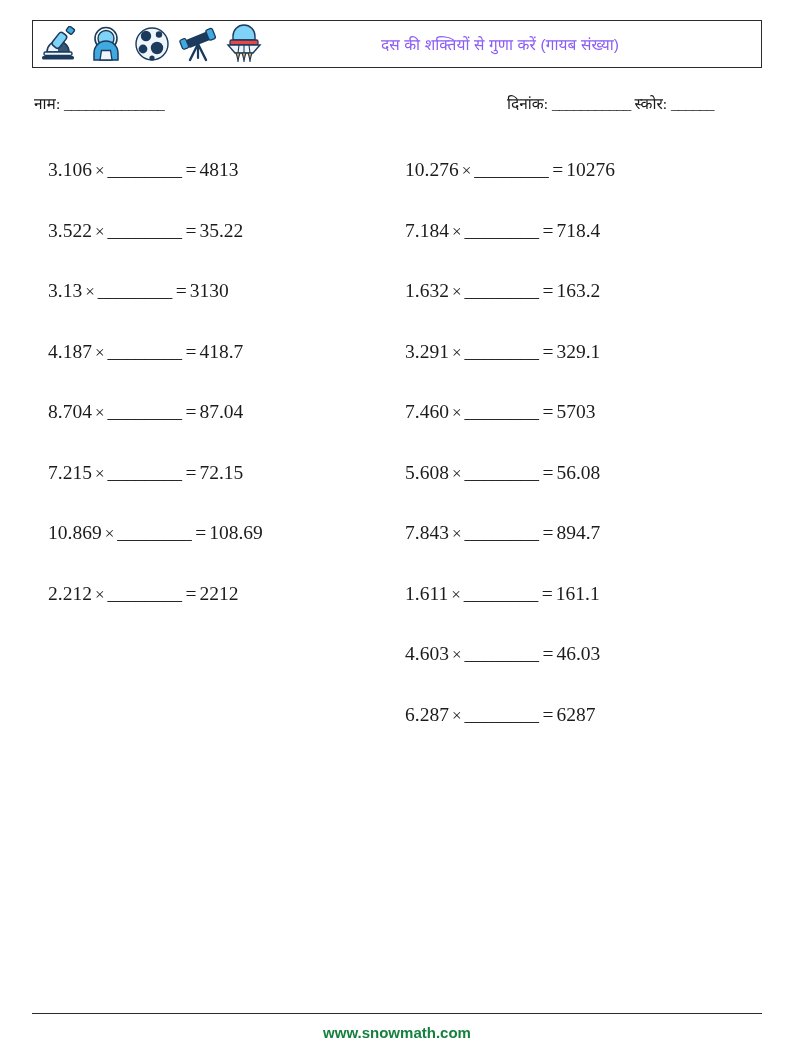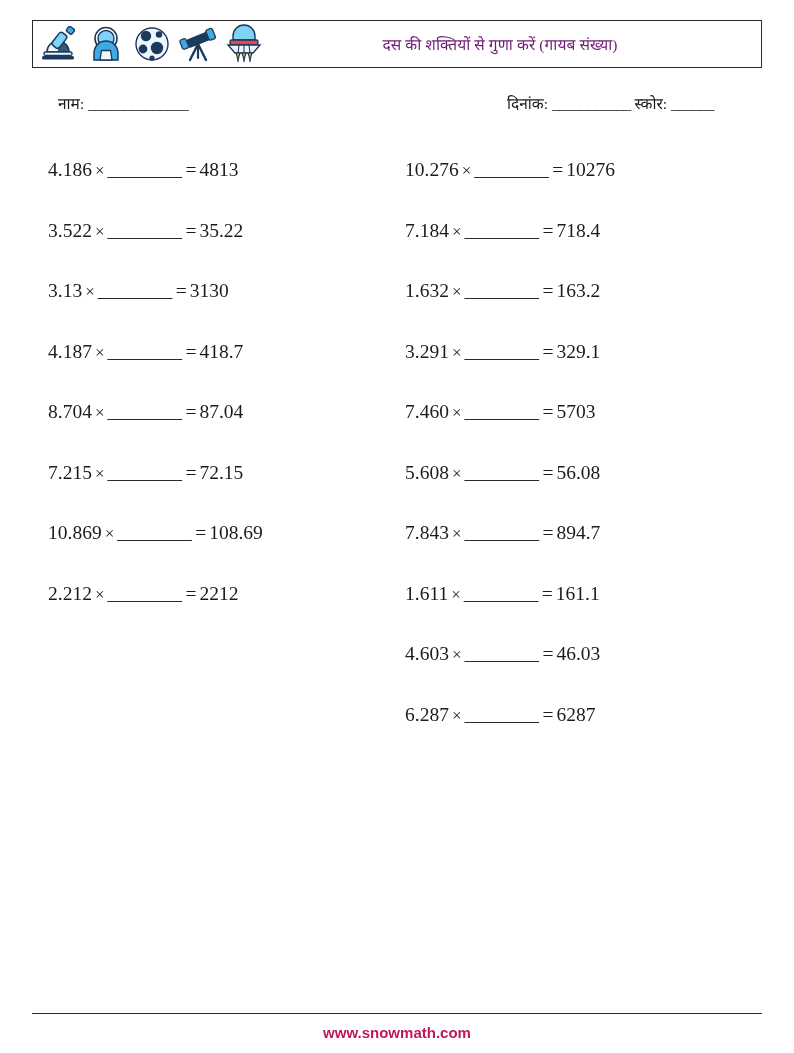--- a/index.html
+++ b/index.html
@@ -50,41 +50,40 @@
     align-items: center;
     justify-content: center;
   }
   .icon-cell svg { display: block; }
 
   .header-title {
     flex: 1 1 auto;
     text-align: center;
     padding-right: 28px;
     font-size: 15.5px;
-    font-family: Liberation Serif, serif;
-    color: #701a75;
+    font-family: Liberation Sans, sans-serif;
+    color: #8b5cf6;
     white-space: nowrap;
     letter-spacing: 0.1px;
   }
 
   
   .info-row {
     position: absolute;
     left: 34px;
     top: 92px;
     width: 730px;
     height: 26px;
     font-size: 15.5px;
   }
   .info-name {
     position: absolute;
     left: 0;
     top: 0;
     white-space: nowrap;
-    margin-left: 24px;
   }
   .info-right {
     position: absolute;
     left: 473px;
     top: 0;
     white-space: nowrap;
   }
   .info-right .score-label { }
 
   .blank {
@@ -135,21 +134,21 @@
   }
   .footer-text {
     position: absolute;
     left: 0;
     top: 1024px;
     width: 794px;
     text-align: center;
     font-size: 15px;
     font-weight: bold;
     font-family: "Liberation Sans", "DejaVu Sans", sans-serif;
-    color: #be185d;
+    color: #15803d;
   }
 </style>
 </head>
 <body>
 
 <div class="page">
 
   <div class="header-box">
 
     <div class="icon-strip">
@@ -221,21 +220,21 @@
     <div class="info-right">
       <span>दिनांक:</span>
       <span class="blank">___________</span>
       <span class="score-label">स्कोर:</span>
       <span class="blank">______</span>
     </div>
   </div>
 
   <div class="problems">
     <div class="col col-left" id="col-left">
-        <div class="problem"><span>4.186</span><span class="times">×</span><span class="line">________</span><span class="eq">=</span><span>4813</span></div>
+        <div class="problem"><span>3.106</span><span class="times">×</span><span class="line">________</span><span class="eq">=</span><span>4813</span></div>
         <div class="problem"><span>3.522</span><span class="times">×</span><span class="line">________</span><span class="eq">=</span><span>35.22</span></div>
         <div class="problem"><span>3.13</span><span class="times">×</span><span class="line">________</span><span class="eq">=</span><span>3130</span></div>
         <div class="problem"><span>4.187</span><span class="times">×</span><span class="line">________</span><span class="eq">=</span><span>418.7</span></div>
         <div class="problem"><span>8.704</span><span class="times">×</span><span class="line">________</span><span class="eq">=</span><span>87.04</span></div>
         <div class="problem"><span>7.215</span><span class="times">×</span><span class="line">________</span><span class="eq">=</span><span>72.15</span></div>
         <div class="problem"><span>10.869</span><span class="times">×</span><span class="line">________</span><span class="eq">=</span><span>108.69</span></div>
         <div class="problem"><span>2.212</span><span class="times">×</span><span class="line">________</span><span class="eq">=</span><span>2212</span></div>
       </div>
     <div class="col col-right" id="col-right">
         <div class="problem"><span>10.276</span><span class="times">×</span><span class="line">________</span><span class="eq">=</span><span>10276</span></div>

